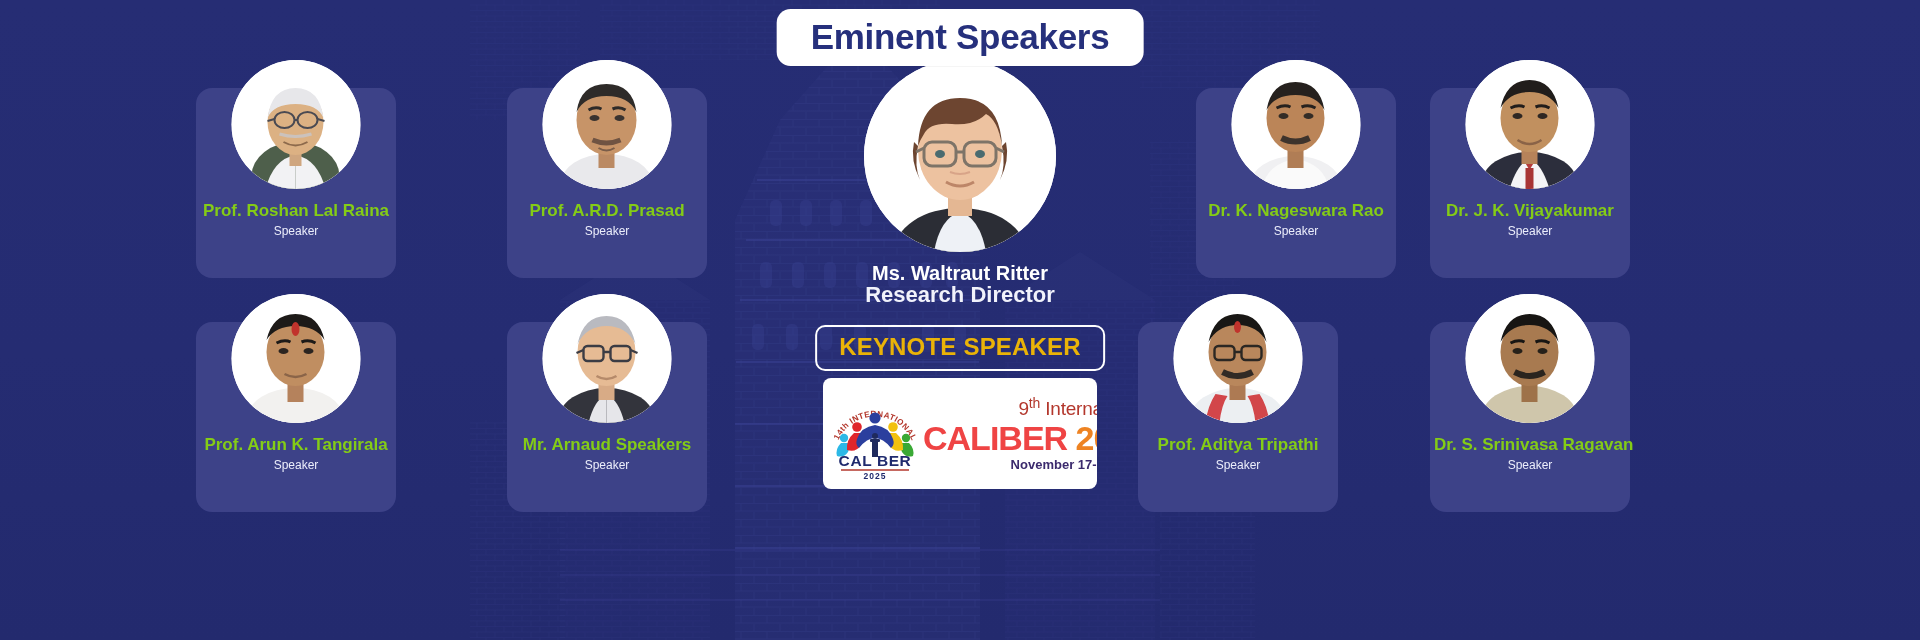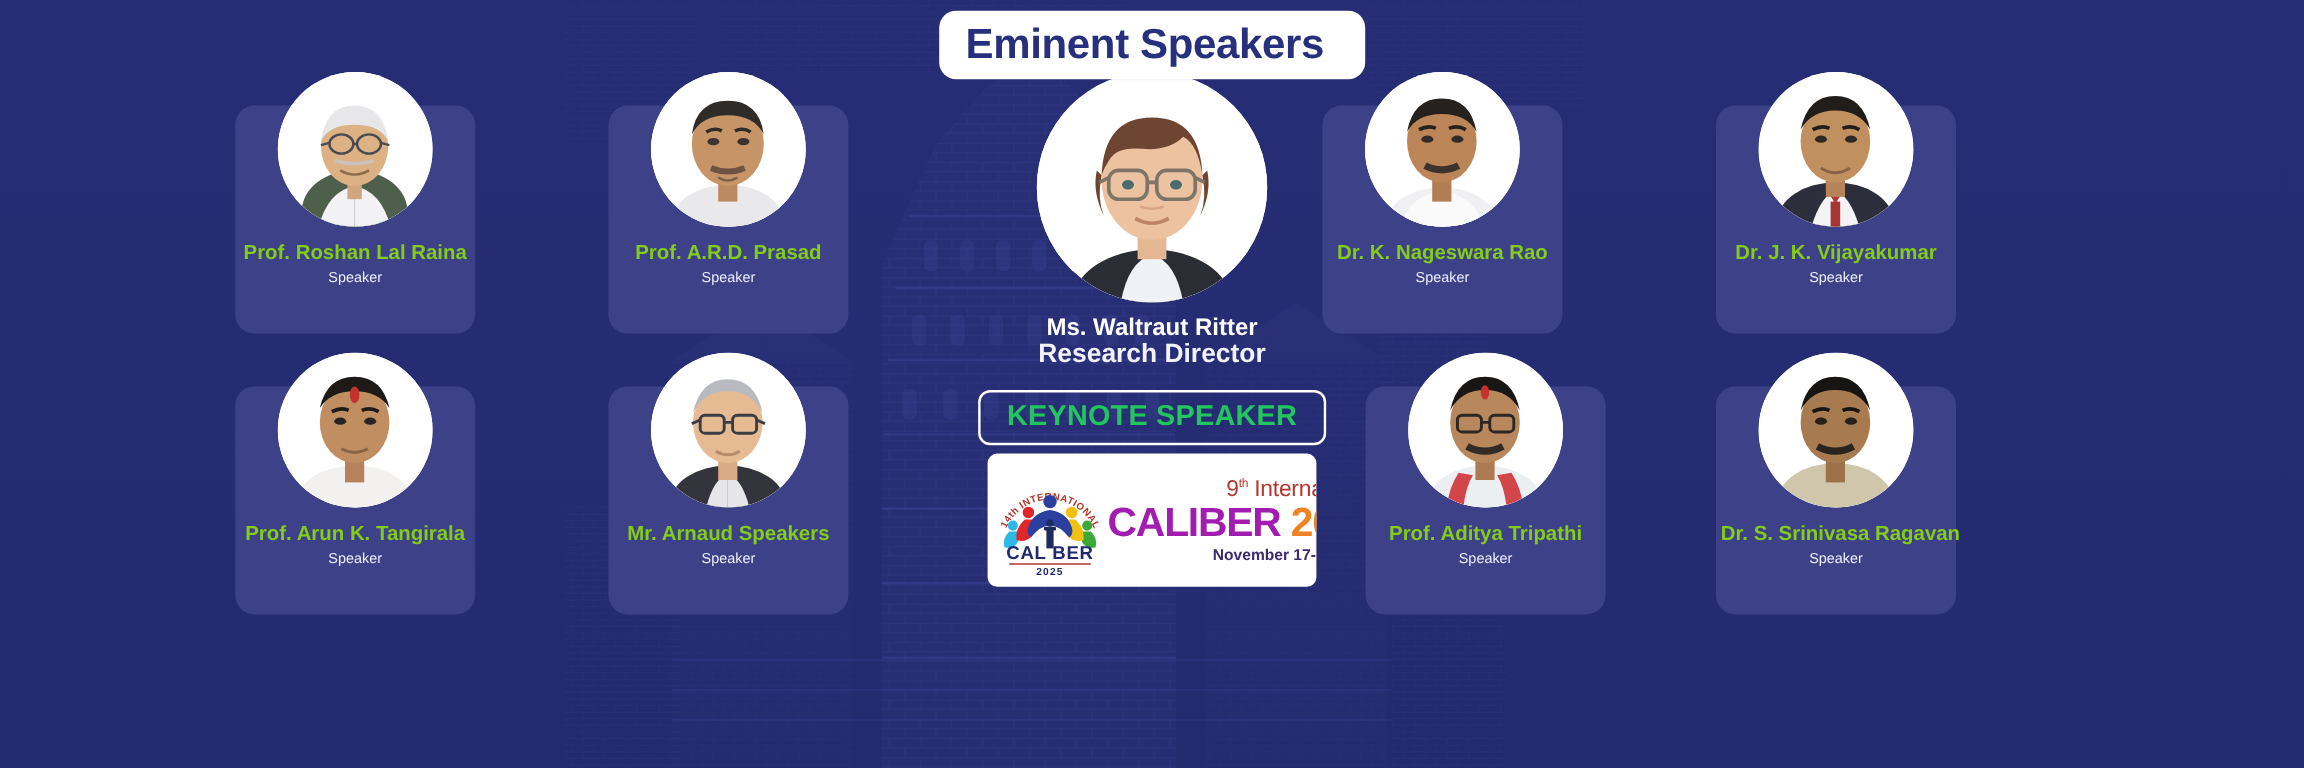--- a/index.html
+++ b/index.html
@@ -31,21 +31,21 @@
   .bg-temple svg { display:block; width:100%; height:100%; }
 
   
   .title-pill {
     position:absolute;
     left:50%;
     transform:translateX(-50%);
     top:9px;
     background:#ffffff;
     border-radius:14px;
-    padding:10px 34px 12px 22px;
+    padding:10px 34px 12px 34px;
     z-index:40;
     box-shadow:0 1px 0 rgba(0,0,0,0.04);
   }
   .title-pill .title-text {
     font-size:35px;
     font-weight:bold;
     color:#26307c;
     letter-spacing:-0.3px;
     line-height:1;
     white-space:nowrap;
@@ -144,21 +144,21 @@
   .keynote .kbadge {
     position:absolute;
     left:50%;
     transform:translateX(-50%);
     top:325px;
     border:2px solid #ffffff;
     border-radius:10px;
     padding:6px 22px 8px 22px;
     font-size:24px;
     font-weight:bold;
-    color:#22c55e;
+    color:#eab308;
     letter-spacing:0.2px;
     white-space:nowrap;
     background:transparent;
   }
 
   
   .logo-card {
     position:absolute;
     left:50%;
     transform:translateX(-50%);
@@ -179,29 +179,29 @@
     text-align:right;
     line-height:1;
   }
   .wm-l1 {
     font-size:19px;
     color:#b3372c;
     font-weight:normal;
     letter-spacing:-0.2px;
     white-space:nowrap;
   }
-  .wm-l1 sup { font-size:10px; }
+  .wm-l1 sup { font-size:14px; }
   .wm-l2 {
     margin-top:2px;
     white-space:nowrap;
     font-size:34px;
     font-weight:bold;
     letter-spacing:-1px;
   }
-  .wm-l2 .cal { color:#a21caf; }
+  .wm-l2 .cal { color:#ef4444; }
   .wm-l2 .yr  { color:#ee8322; }
   .wm-l3 {
     margin-top:3px;
     font-size:13px;
     font-weight:bold;
     color:#3b2a6d;
     white-space:nowrap;
   }
 </style>
 </head>
@@ -354,21 +354,21 @@
         <path d="M50 80 q14 6 28 0" stroke="#6f5342" stroke-width="5" fill="none"></path>
         <path d="M56 88 q8 5 16 0" stroke="#7a5d49" stroke-width="2" fill="none"></path>
       </svg>
     </div>
     <div class="cap">
       <div class="nm">Prof. A.R.D. Prasad</div>
       <div class="rl">Speaker</div>
     </div>
   </div>
 
-  <div class="card top" style="left:1102px;">
+  <div class="card top" style="left:1196px;">
     <div class="photo">
       <svg viewBox="0 0 129 129" xmlns="http://www.w3.org/2000/svg">
         <rect width="129" height="129" fill="#ffffff"></rect>
         <ellipse cx="64" cy="126" rx="46" ry="30" fill="#f0f0f2"></ellipse>
         <path d="M30 129 q6-26 34-30 q28 4 34 30 Z" fill="#fafafa"></path>
         <rect x="56" y="88" width="16" height="20" fill="#b07d55"></rect>
         <ellipse cx="64" cy="58" rx="29" ry="34" fill="#bb8558"></ellipse>
         <path d="M35 50 q5-28 29-28 q24 0 29 28 q-8-15 -29-15 q-21 0-29 15 Z" fill="#26211e"></path>
         <g fill="#332c26">
           <ellipse cx="52" cy="56" rx="5" ry="3"></ellipse>

